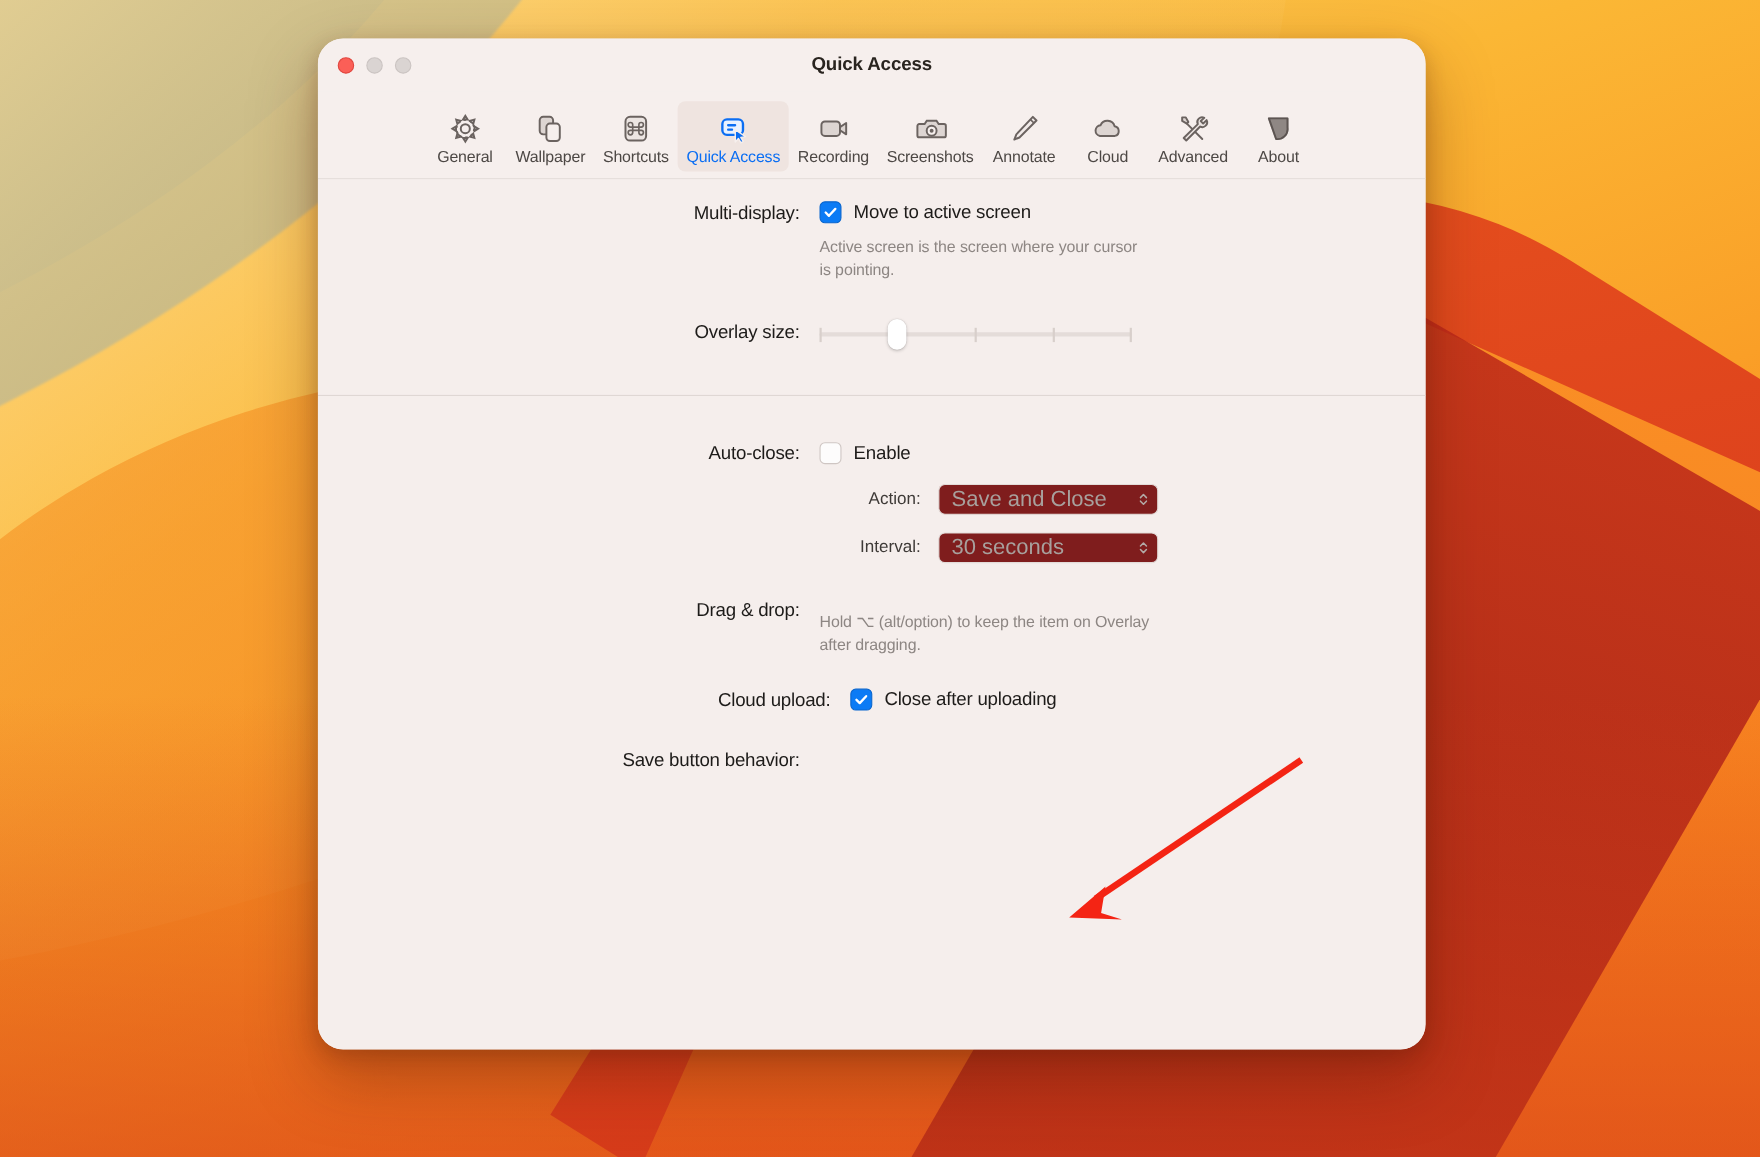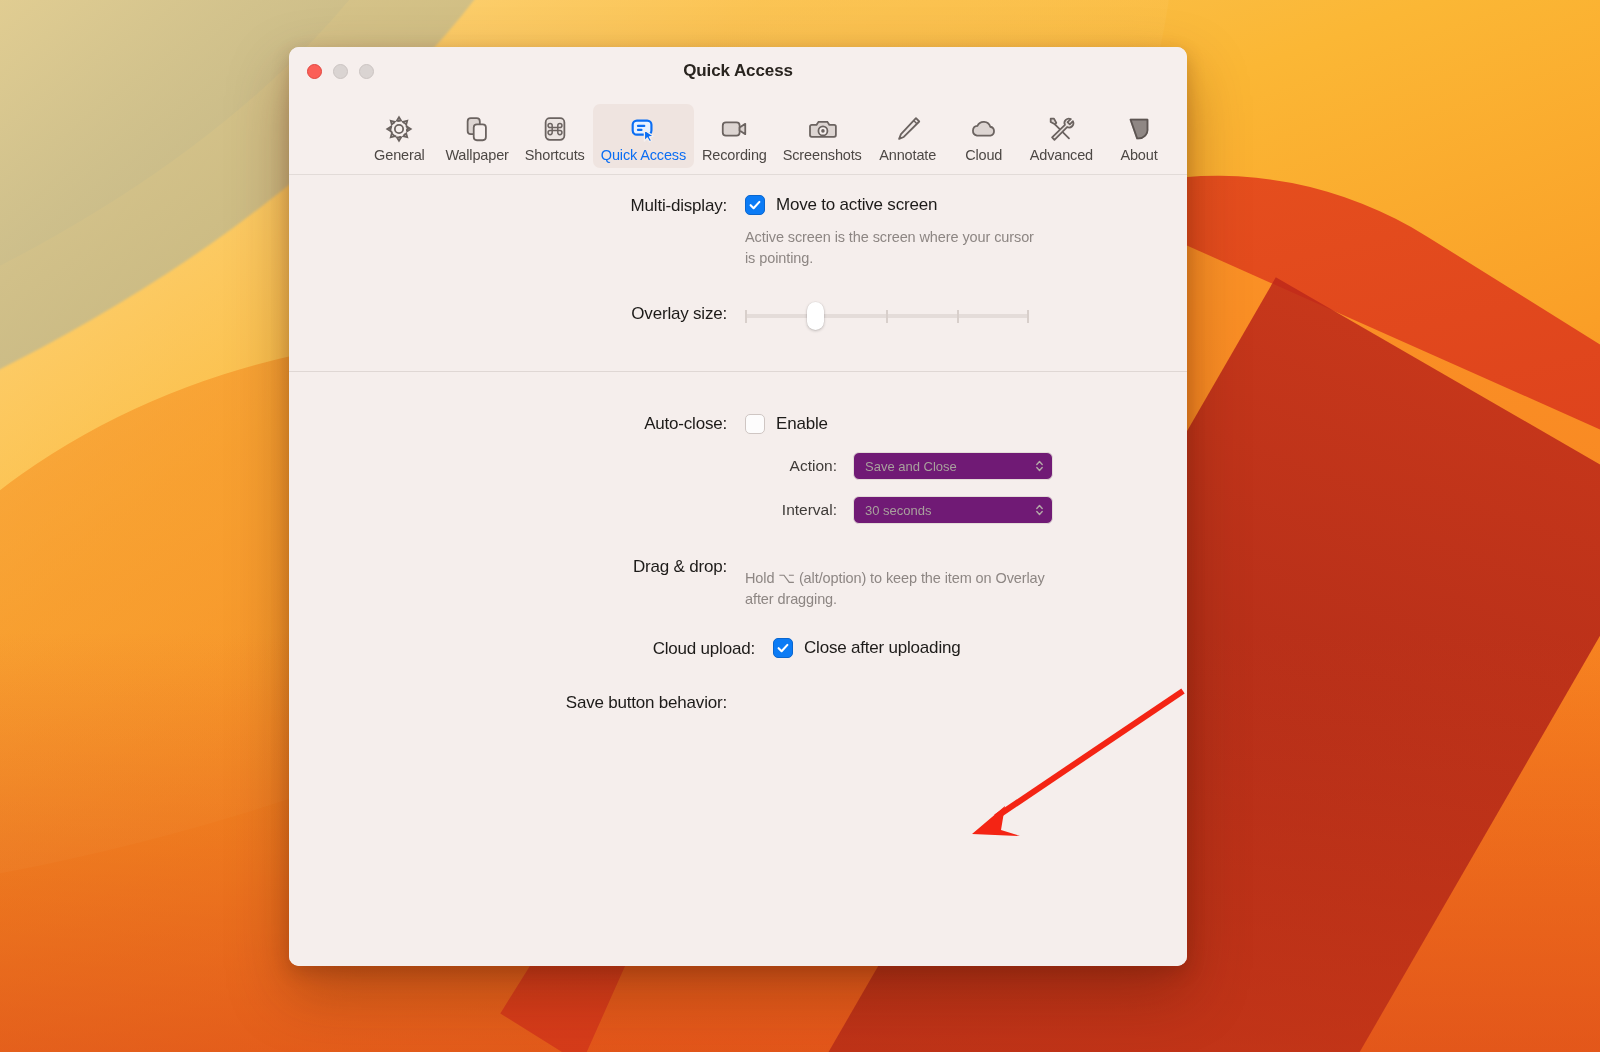--- a/index.html
+++ b/index.html
@@ -62,23 +62,23 @@
     transform: rotate(30deg);
   }
   .wp-bottom-fade {
     left: 0; right: 0; bottom: 0; height: 420px;
     background: linear-gradient(to bottom, rgba(230,90,25,0) 0%, rgba(214,62,24,0.55) 100%);
   }
 
   
   #window {
     position: absolute;
-    left: 289px; top: 47px; width: 898px; height: 919px;
+    left: 289px; top: 35px; width: 1007px; height: 919px;
     background: #f5eeec;
-    border-radius: 10px;
+    border-radius: 23px;
     box-shadow: 0 26px 60px rgba(80,25,5,0.35), 0 6px 18px rgba(80,25,5,0.22);
     overflow: hidden;
   }
 
   .titlebar {
     position: relative;
     height: 48px;
     background: #f6efed;
     display: flex; align-items: center;
   }
@@ -88,21 +88,21 @@
   .dot.min   { background: #dad4d2; border: 0.5px solid #cbc4c2; }
   .dot.max   { background: #dad4d2; border: 0.5px solid #cbc4c2; }
   .win-title {
     position: absolute; left: 0; right: 0; text-align: center;
     font-size: 17px; font-weight: 700; color: #29241f;
     letter-spacing: -0.1px; pointer-events: none;
   }
 
   
   .toolbar {
-    display: flex; align-items: flex-end; justify-content: flex-end;
+    display: flex; align-items: flex-end; justify-content: center;
     gap: 0px; padding: 0 10px 6px 10px; height: 80px;
     background: #f6efed;
     border-bottom: 1px solid #e2dbd8;
   }
   .tb-item {
     display: flex; flex-direction: column; align-items: center;
     gap: 3px; padding: 6px 8px 5px 8px; border-radius: 7px;
     min-width: 76px; cursor: default;
   }
   .tb-item.selected { background: #efe4e0; }
@@ -138,22 +138,22 @@
   }
   .popup .chev-box {
     position: absolute; right: 4px; top: 3px;
     width: 22px; height: 24px; border-radius: 5px;
     background: #0b7bf5;
     display: flex; align-items: center; justify-content: center;
   }
   .popup .chev-box svg { display: block; }
 
   .popup.disabled {
-    background: #701a75; border-color: #e3dbd8; box-shadow: none;
-    color: #a8a09d; width: 200px; height: 28px; font-size: 13px;
+    background: #7f1d1d; border-color: #e3dbd8; box-shadow: none;
+    color: #a8a09d; width: 200px; height: 28px; font-size: 20px;
     padding: 0 26px 0 11px;
   }
   .popup.disabled .chev-plain {
     position: absolute; right: 8px; top: 50%; transform: translateY(-50%);
     display: flex; flex-direction: column; gap: 2px;
   }
 
   
   .check-line { display: flex; align-items: center; gap: 11px; }
   .checkbox {

